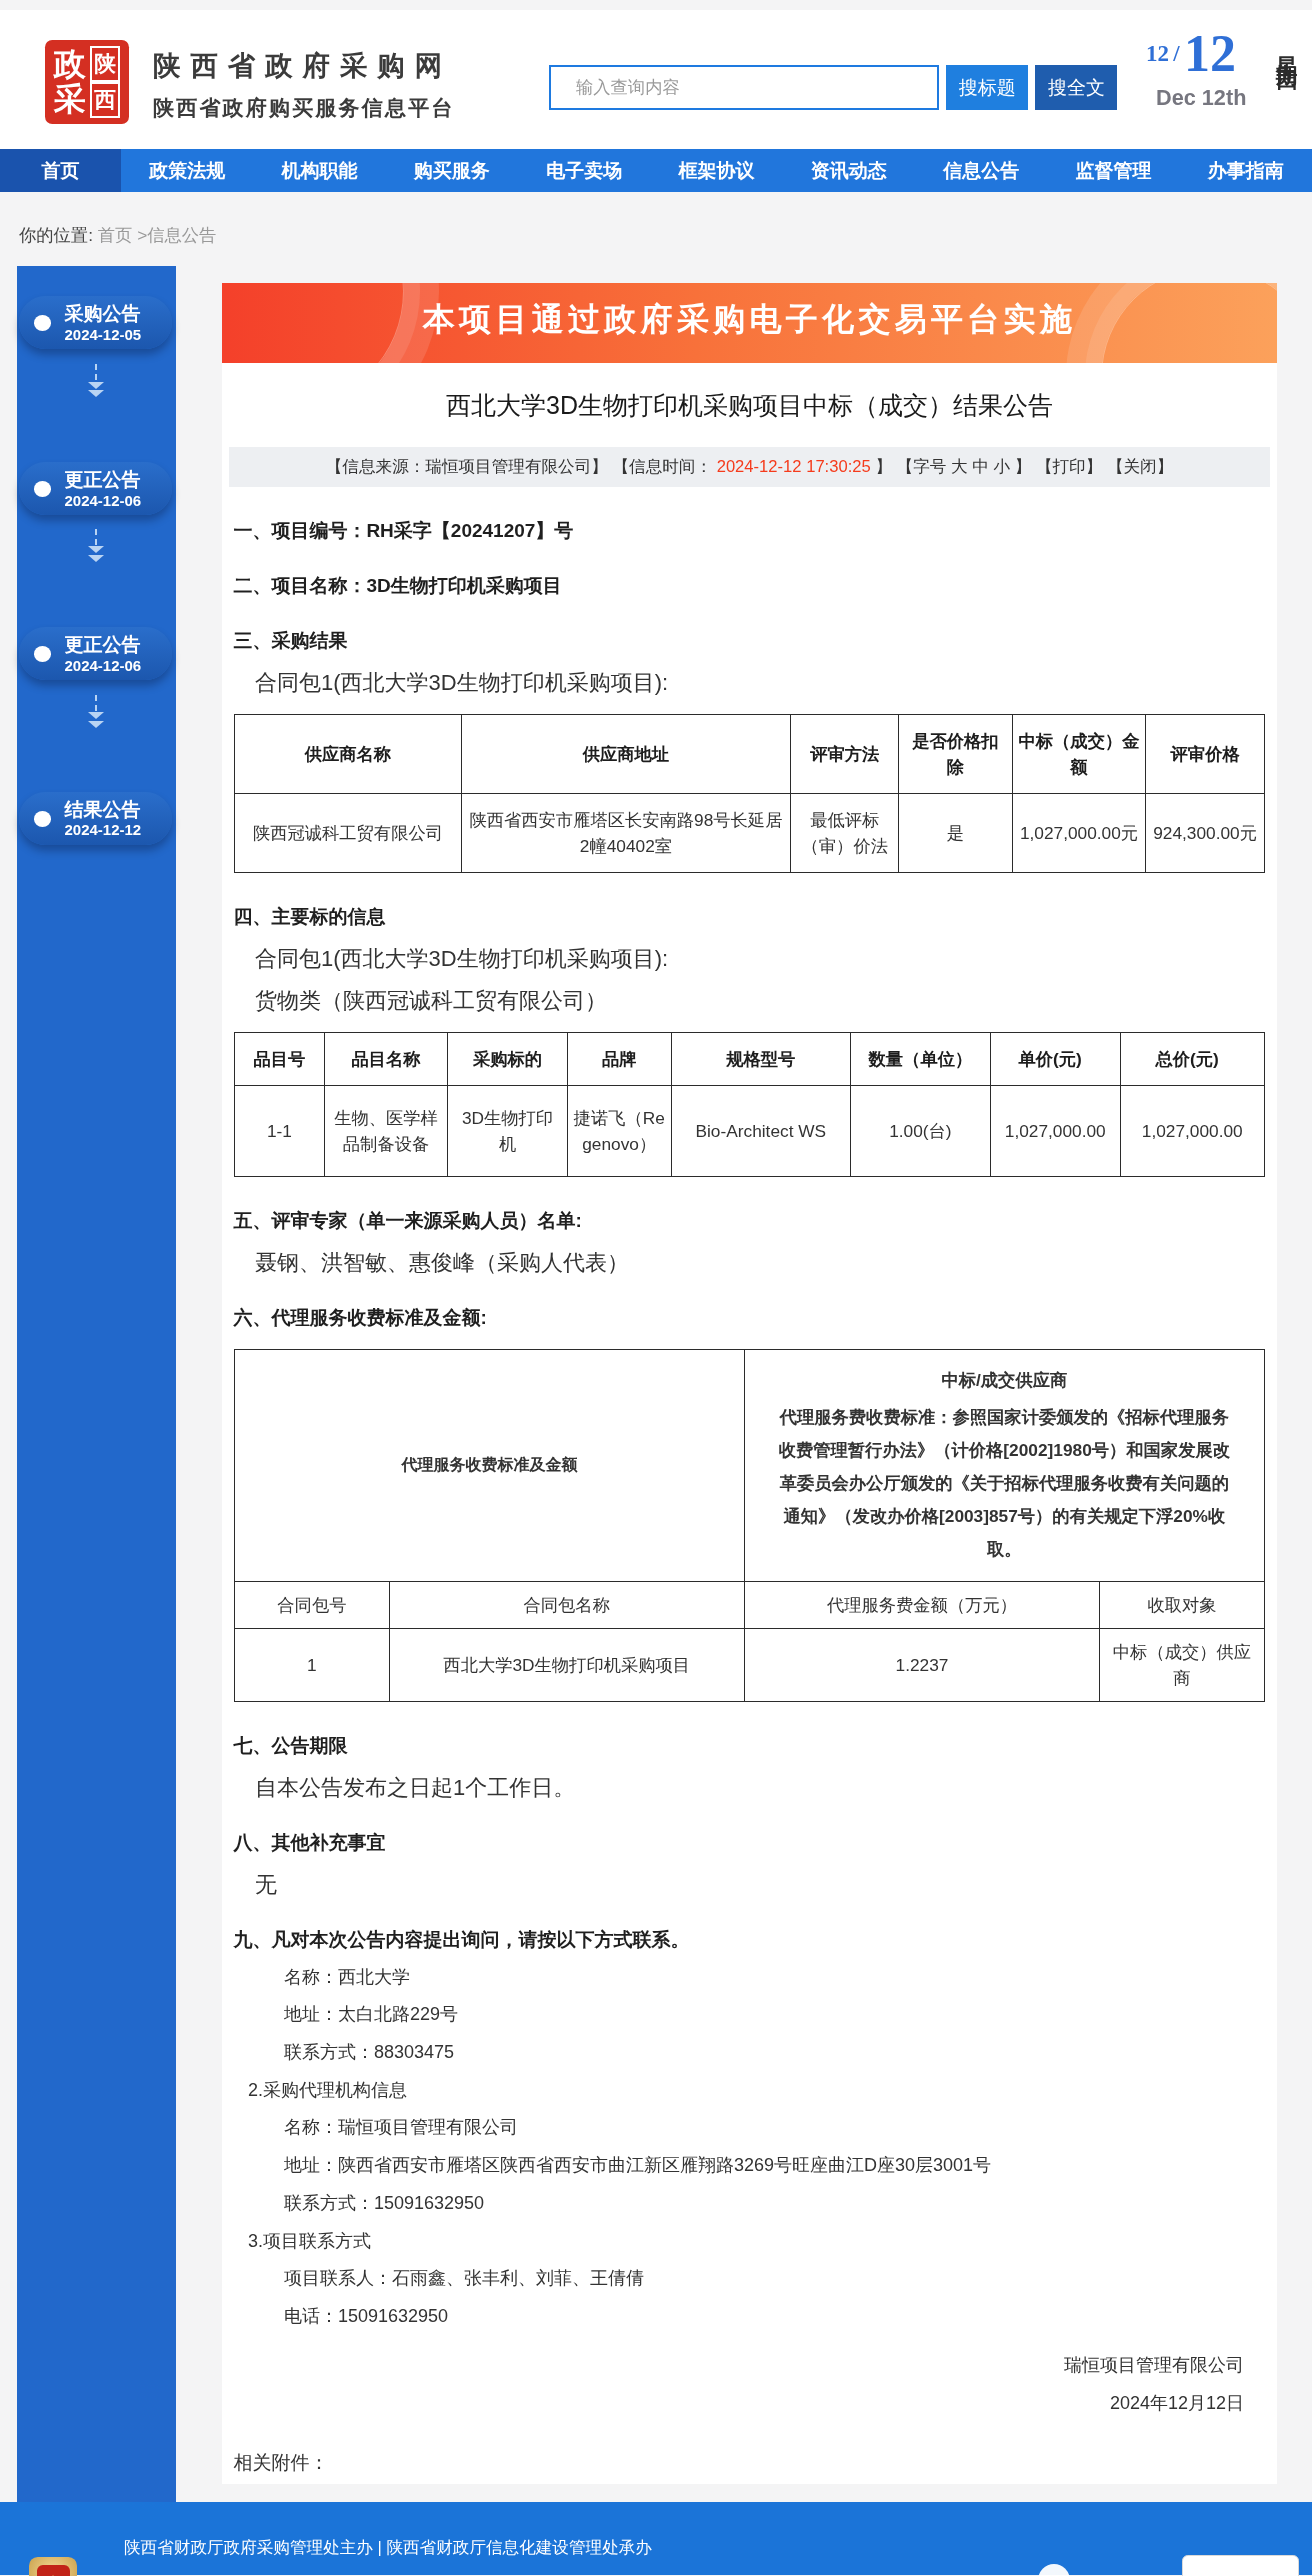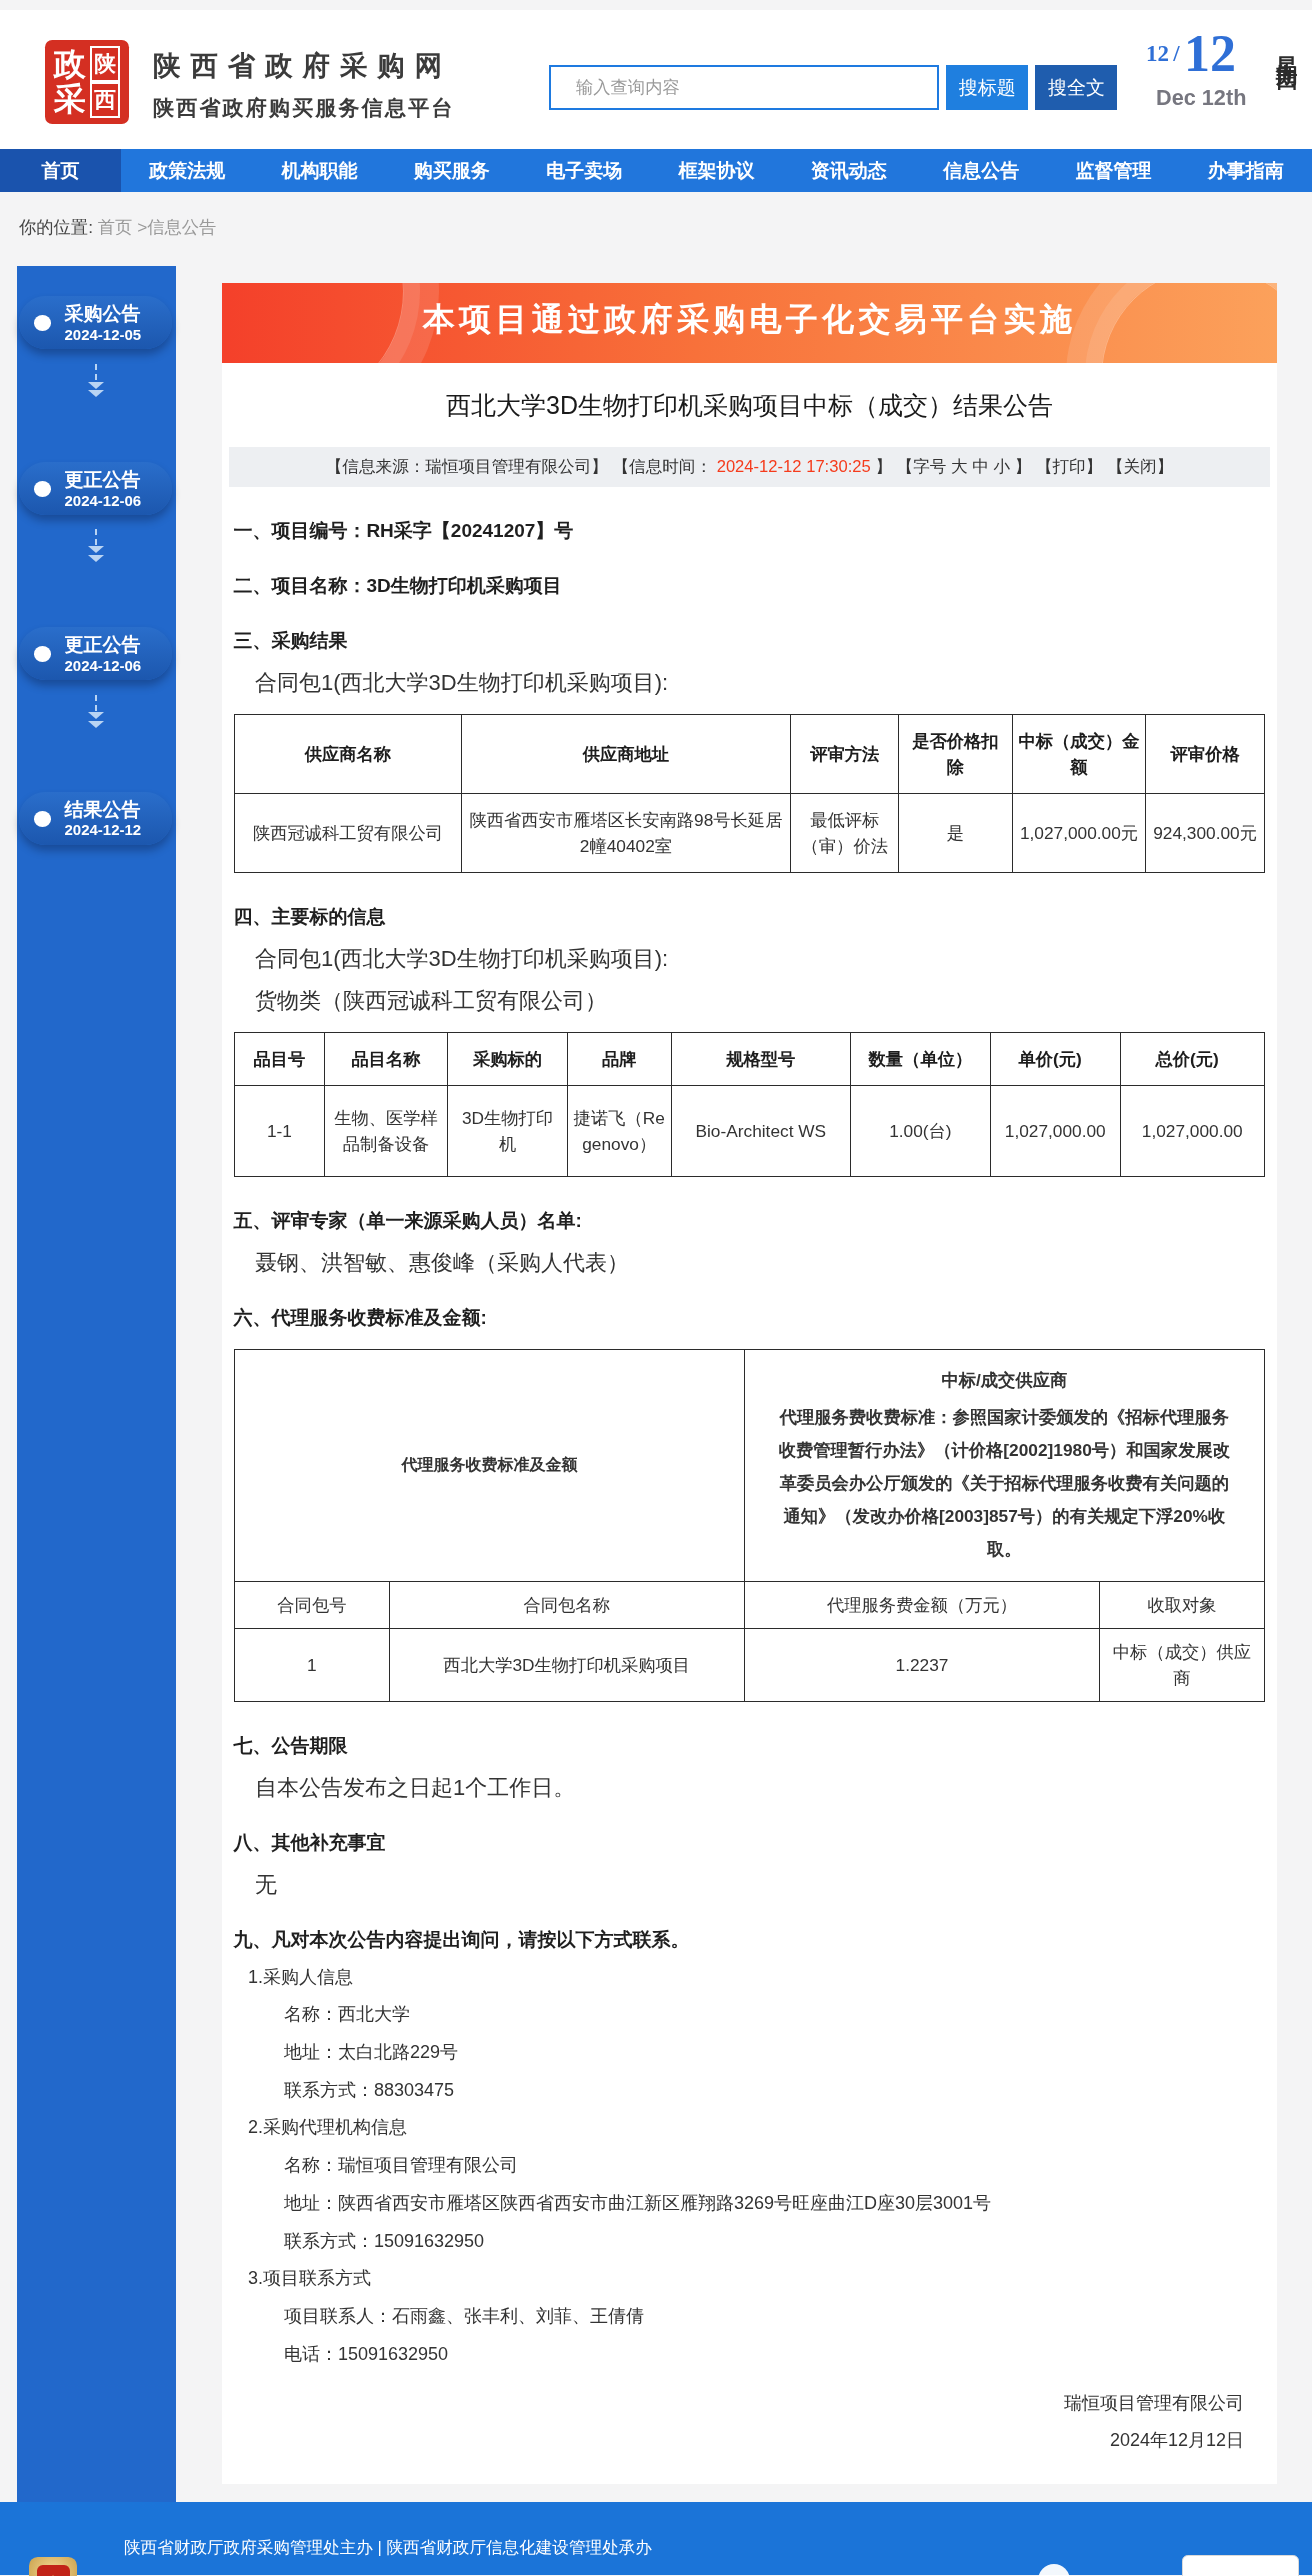--- a/index.html
+++ b/index.html
@@ -33,21 +33,21 @@
   .d-big   { font-family:"Liberation Serif", serif; font-size:52px; font-weight:bold; color:#2f6fd6; line-height:55px; }
   .d-en    { font-size:21.7px; font-weight:bold; color:#76767f; margin:4.3px 0 0 10px; }
   .d-week  { position:absolute; right:0; top:13px; writing-mode:vertical-rl; font-size:21.7px; font-weight:bold; color:#2b2b2b; letter-spacing:7.2px; }
 
   
   nav { display:flex; height:43px; background:#2176dc; }
   .nav-item { flex:1; display:flex; align-items:center; justify-content:center; color:#fff; font-size:19px; font-weight:bold; cursor:pointer; }
   .nav-item.active { flex:0 0 121px; background:#1a53ad; }
 
   
-  .breadcrumb { height:72px; padding:23px 0 0 19px; font-size:17.3px; }
+  .breadcrumb { height:72px; padding:31px 0 0 19px; font-size:17.3px; }
   .bc-prefix { color:#444; }
   .bc-link { color:#999; cursor:pointer; }
   .bc-rest { color:#999; }
 
   
   main { position:relative; height:2238px; }
   .sidebar { position:absolute; left:16.6px; top:2.2px; width:159px; height:2236px; background:#2268cb; }
   .s-item { position:relative; margin:0 2.9px 0 2.9px; width:153px; height:53px; background:linear-gradient(180deg,#2a6ecb,#1c57ae); border-radius:29px; box-shadow:0 5.8px 8.7px rgba(0,0,20,.28); cursor:pointer; }
   .s-item .dot { position:absolute; left:14.4px; top:19px; width:17.3px; height:16px; background:#fff; border-radius:50%; }
   .s-item .txt { position:absolute; left:45px; top:7.2px; color:#fff; }
@@ -335,21 +335,20 @@
           </table>
 
         <div class="sec">七、公告期限</div>
         <div class="para">自本公告发布之日起1个工作日。</div>
 
         <div class="sec">八、其他补充事宜</div>
         <div class="para">无</div>
 
         <div class="sec">九、凡对本次公告内容提出询问，请按以下方式联系。</div>
 
-        <div class="cgroup">1.采购人信息</div>
         <div class="cline">名称：西北大学</div>
         <div class="cline">地址：太白北路229号</div>
         <div class="cline">联系方式：88303475</div>
 
         <div class="cgroup">2.采购代理机构信息</div>
         <div class="cline">名称：瑞恒项目管理有限公司</div>
         <div class="cline">地址：陕西省西安市雁塔区陕西省西安市曲江新区雁翔路3269号旺座曲江D座30层3001号</div>
         <div class="cline">联系方式：15091632950</div>
 
         <div class="cgroup">3.项目联系方式</div>

